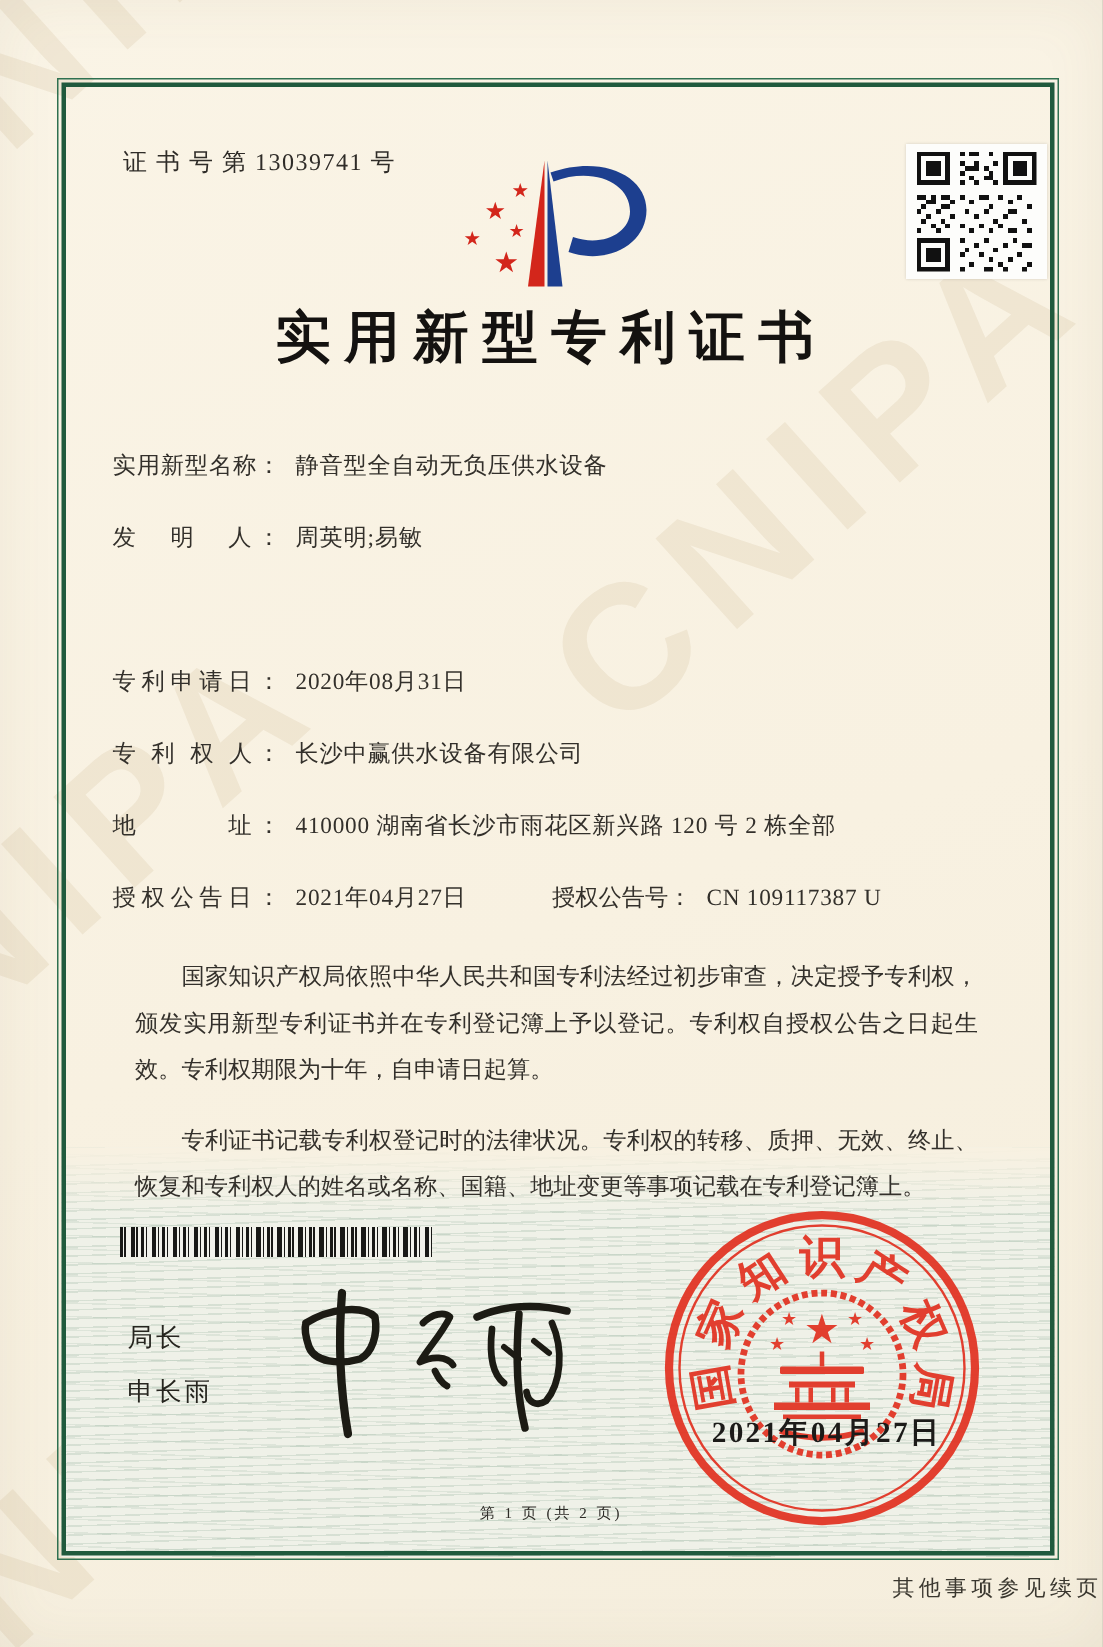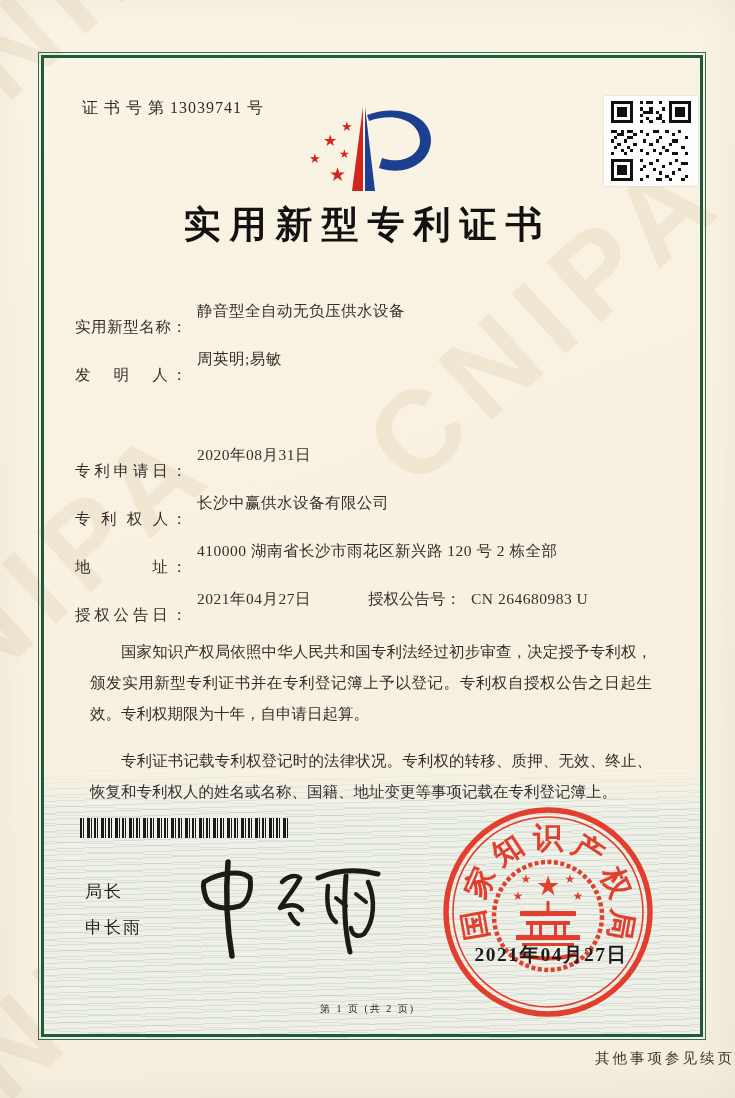--- a/index.html
+++ b/index.html
@@ -67,21 +67,20 @@
     letter-spacing:9px;
   }
   .field{
     position:absolute;left:75px;
     font-size:15.5px;color:#33302b;line-height:22px;white-space:nowrap;
   }
   .flabel{
     display:inline-block;width:112px;
     text-align:justify;text-align-last:justify;
     vertical-align:top;
-    margin-top:16px;
   }
   .flabel-auto{display:inline-block;vertical-align:top;}
   .fvalue{margin-left:10px;letter-spacing:0.5px;text-align:center;}
   .paras{
     position:absolute;left:74px;top:620px;width:594px;
     font-size:15.5px;color:#33302b;line-height:31px;
     text-align:justify;
   }
   .paras p{margin:16px;text-indent:2em;}
   .barcode{
@@ -256,21 +255,21 @@
     <div class="field" style="top:492px">
       <span class="flabel">专 利 权 人：</span><span class="fvalue">长沙中赢供水设备有限公司</span>
     </div>
     <div class="field" style="top:540px">
       <span class="flabel">地　　　址：</span><span class="fvalue">410000 湖南省长沙市雨花区新兴路 120 号 2 栋全部</span>
     </div>
     <div class="field" style="top:588px">
       <span class="flabel">授权公告日：</span><span class="fvalue">2021年04月27日</span>
     </div>
     <div class="field" style="top:588px;left:368px">
-      <span class="flabel-auto">授权公告号：</span><span class="fvalue">CN 264680983 U</span>
+      <span class="flabel-auto">授权公告号：</span><span class="fvalue">CN 109117387 U</span>
     </div>
 
     <div class="paras">
       <p>国家知识产权局依照中华人民共和国专利法经过初步审查，决定授予专利权，颁发实用新型专利证书并在专利登记簿上予以登记。专利权自授权公告之日起生效。专利权期限为十年，自申请日起算。</p>
       <p>专利证书记载专利权登记时的法律状况。专利权的转移、质押、无效、终止、恢复和专利权人的姓名或名称、国籍、地址变更等事项记载在专利登记簿上。</p>
     </div>
 
     <div class="barcode"></div>
 
     <div class="director-title">局长</div>

